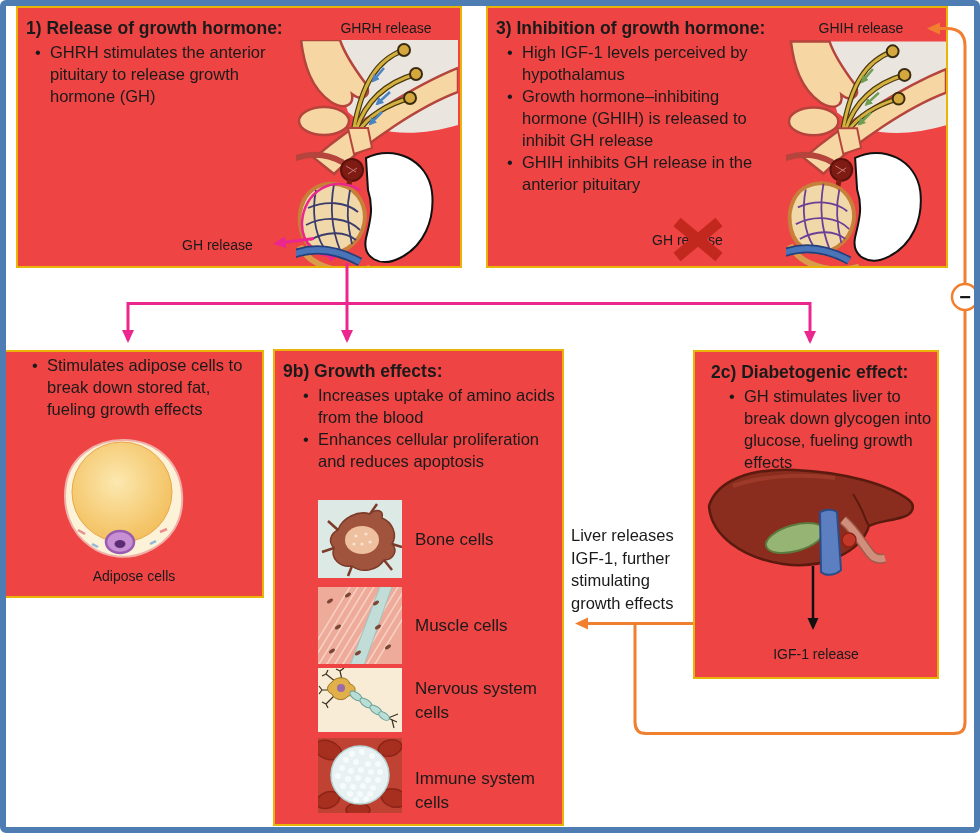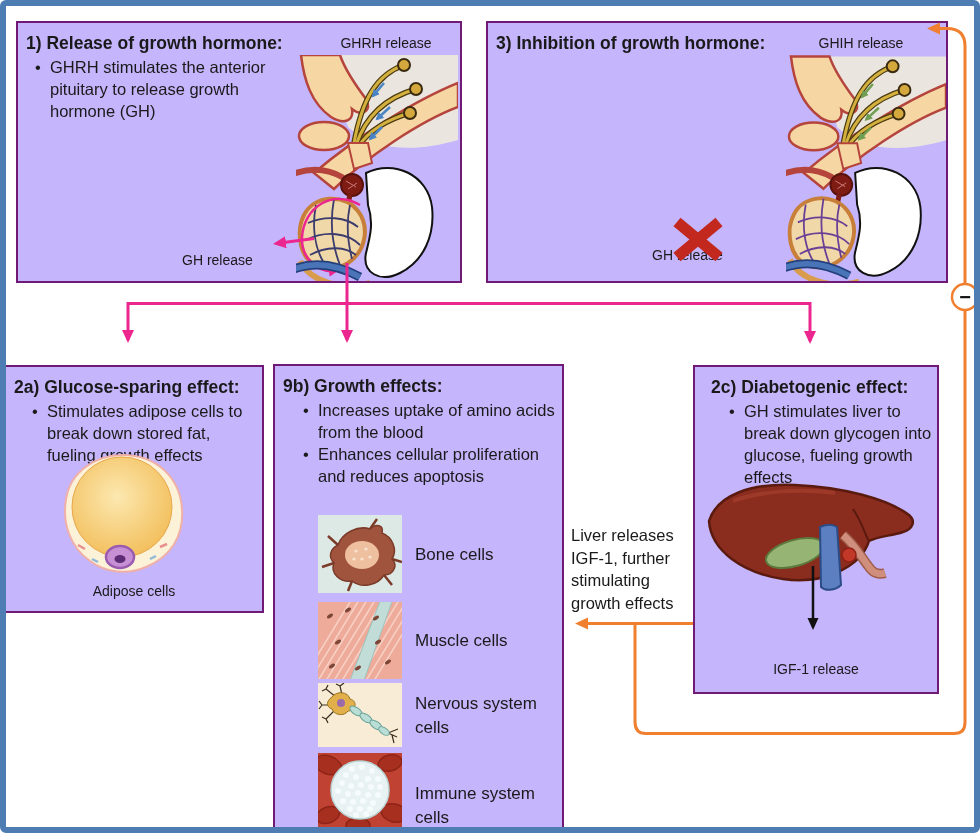--- a/index.html
+++ b/index.html
@@ -1,20 +1,20 @@
 <!DOCTYPE html>
 <html><head>
 <meta charset="utf-8">
 <style>
   html,body{margin:0;padding:0;background:#fff;}
   #page{position:relative;width:980px;height:833px;background:#ffffff;
         font-family:"Liberation Sans","DejaVu Sans",sans-serif;color:#1a1a1a;overflow:hidden;}
   #frame{position:absolute;inset:0;border:6px solid var(--frame_blue,#4e7db3);border-radius:6px;
          pointer-events:none;z-index:60;}
-  .box{position:absolute;background:#c4b5fd;border:2px solid #701a75;z-index:10;margin-top:15px;}
+  .box{position:absolute;background:#ef4444;border:2px solid #eab308;z-index:10;}
   .title{font-weight:bold;font-size:17.5px;line-height:22px;padding:9px 4px 0 8px;}
   ul.bullets{list-style:none;margin:2px 0 0 0;}
   ul.bullets li{position:relative;font-size:16.5px;line-height:22px;margin:0 0 0 0;}
   ul.bullets li::before{content:"\2022";position:absolute;left:-15px;}
   .lbl{position:absolute;font-size:14px;line-height:21px;}
   .ctr{text-align:center;}
   #overlay{position:absolute;left:0;top:0;z-index:40;pointer-events:none;}
   .pk{stroke:var(--arrow_pink,#ec268f);}
   .pkf{fill:var(--arrow_pink,#ec268f);}
   .or{stroke:var(--arrow_orange,#f08030);}
@@ -88,20 +88,25 @@
         </g>
         <path d="M64,150 C36,134 8,152 6,182 C5,204 22,218 40,216" fill="none" stroke="#ec268f" stroke-width="2.5" marker-end="url(#mp1)"></path>
         <path d="M-2,214 C20,206 42,210 64,222" fill="none" stroke="#24407c" stroke-width="9"></path>
         <path d="M-2,214 C20,206 42,210 64,222" fill="none" stroke="#4a74b8" stroke-width="5.5"></path>
       </g>
     </svg>
   </div>
 
   <div class="box" id="box3" style="left:486px;top:6px;width:458px;height:258px;">
     <div class="title">3) Inhibition of growth hormone:</div>
+    <ul class="bullets" style="margin-left:8px;padding-left:26px;width:258px;">
+      <li>High IGF-1 levels perceived by hypothalamus</li>
+      <li>Growth hormone–inhibiting hormone (GHIH) is released to inhibit GH release</li>
+      <li>GHIH inhibits GH release in the anterior pituitary</li>
+    </ul>
     <div class="lbl ctr" style="left:312px;top:10px;width:122px;">GHIH release</div>
     <div class="lbl" style="left:164px;top:222px;">GH release</div>
 
     <svg class="illus" style="right:0px;top:32px;" width="160" height="226" viewBox="0 0 162 226">
       <defs>
         <marker id="mg1" markerUnits="userSpaceOnUse" markerWidth="10" markerHeight="10" refX="6" refY="4" orient="auto">
           <path d="M0,0L8,4L0,8Z" fill="#6f9e53"></path>
         </marker>
       </defs>
       <g>
@@ -143,21 +148,20 @@
           <path d="M38,144 C34,166 36,190 44,210"></path>
           <path d="M54,150 C50,168 52,188 56,204"></path>
         </g>
         <path d="M-2,214 C20,206 42,210 64,222" fill="none" stroke="#24407c" stroke-width="9"></path>
         <path d="M-2,214 C20,206 42,210 64,222" fill="none" stroke="#4a74b8" stroke-width="5.5"></path>
       </g>
     </svg>
   </div>
 
   <div class="box" id="box2a" style="left:4px;top:350px;width:256px;height:244px;">
-    <div class="title">2a) Glucose-sparing effect:</div>
     <ul class="bullets" style="margin-left:15px;padding-left:26px;width:205px;">
       <li>Stimulates adipose cells to break down stored fat, fueling growth effects</li>
     </ul>
     <svg class="illus" style="left:52px;top:84px;" width="130" height="126" viewBox="0 0 130 126">
       <defs>
         <radialGradient id="gradY" cx="45%" cy="40%" r="65%">
           <stop offset="0%" stop-color="#fce8b0"></stop>
             <stop offset="100%" stop-color="#f2bd58"></stop>
         </radialGradient>
       </defs>

